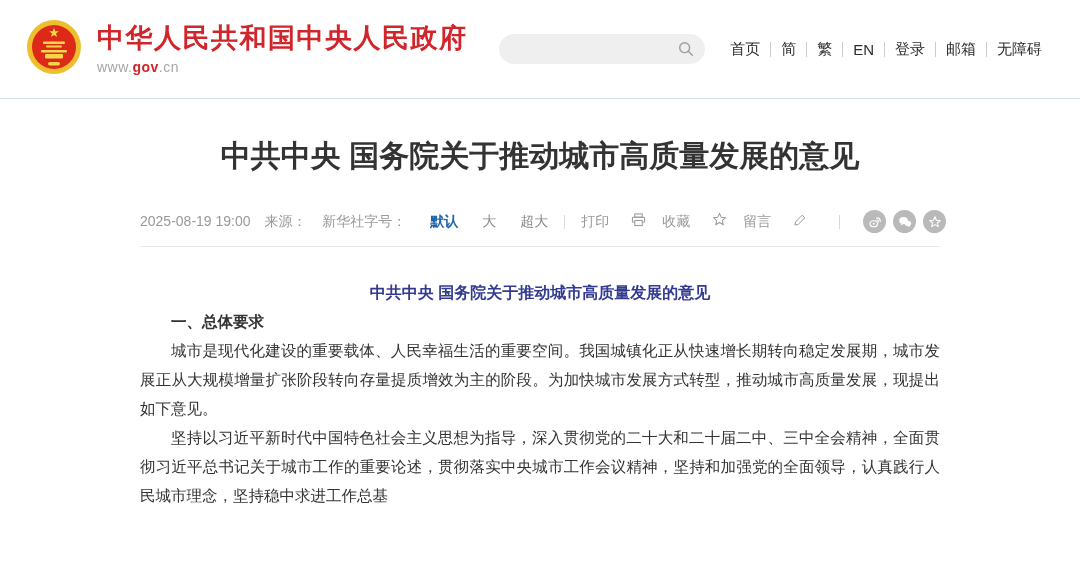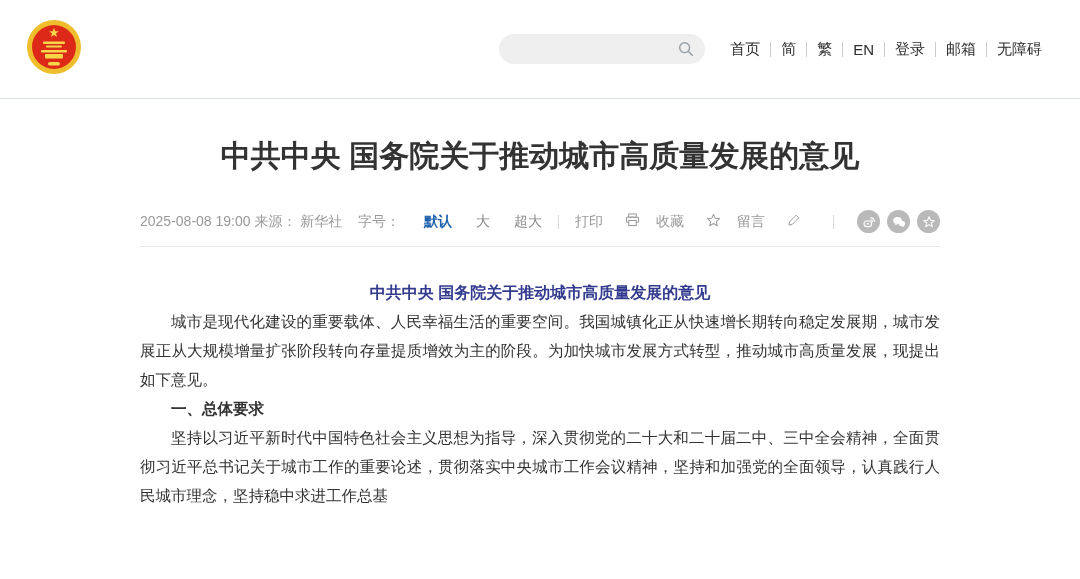--- a/index.html
+++ b/index.html
@@ -32,23 +32,23 @@
   .bc-sep { margin:0 7px; color:#555; font-size:12px; }
 
   
   .content { width:800px; margin:0 auto; }
   .doc-title { margin:38px 0 0; text-align:center; font-size:30px; line-height:38px;
     font-weight:700; color:#333; }
 
   .meta-row { display:flex; justify-content:space-between; align-items:center;
     margin-top:35px; font-size:14px; color:#999; }
   .meta-left { white-space:nowrap; }
-  .src-label { margin-left:0; }
-  .src-val { cursor:pointer; }
-  .meta-right { display:flex; align-items:center; white-space:nowrap; }
+  .src-label { margin-left:10px; }
+  .src-val { margin-left:12px; cursor:pointer; }
+  .meta-right { display:flex; align-items:center; white-space:nowrap;font-family:Liberation Mono, monospace; }
   .fs-opt { margin-left:24px; color:#888; cursor:pointer; text-decoration:none; }
   .fs-active { color:#1e62ac; font-weight:700; }
   .vsep { width:1px; height:14px; background:#d9d9d9; margin:0 16px; }
   .tool { display:inline-flex; align-items:center; gap:22px; margin-right:16px; color:#999;
     cursor:pointer; text-decoration:none; }
   .tool:last-of-type { margin-right:0; }
   .share { width:23px; height:23px; border-radius:50%; background:#b9b9b9;
     display:inline-flex; align-items:center; justify-content:center; margin-left:7px; cursor:pointer; }
 
   .meta-divider { border:none; border-top:1px solid #e8e8e8; margin:13px 0 0; }
@@ -78,20 +78,24 @@
           <circle cx="28" cy="28" r="27" fill="#efbe2d"></circle>
           <circle cx="28" cy="28" r="22" fill="#dd2a18"></circle>
           <path d="M28 8.8 l1.3 3.4 3.6 .1 -2.9 2.2 1 3.5 -3-2.1 -3 2.1 1-3.5 -2.9-2.2 3.6-.1 z" fill="#f8d64a"></path>
           <rect x="17" y="22.5" width="22" height="2.4" rx="1" fill="#f8d64a"></rect>
           <rect x="20" y="26.5" width="16" height="2" rx="1" fill="#f8d64a"></rect>
           <rect x="15" y="31" width="26" height="2.4" rx="1" fill="#f8d64a"></rect>
           <rect x="19" y="35" width="18" height="4.5" rx="1" fill="#f8d64a"></rect>
           <rect x="22" y="43" width="12" height="3.5" rx="1.7" fill="#f8d64a"></rect>
         </svg>
       </span>
+      <div class="logo-text">
+        <div class="site-title">中华人民共和国中央人民政府</div>
+        <div class="site-url"><span>www.</span><span class="gov">gov</span><span>.cn</span></div>
+      </div>
     </div>
 
     <div class="header-right">
       <div class="search">
         <input type="text" placeholder="" style="">
         <span class="mag">
           <svg width="18" height="18" viewBox="0 0 20 20">
             <circle cx="8.5" cy="8.5" r="5.5" fill="none" stroke="#9aa0a6" stroke-width="1.6"></circle>
             <line x1="12.8" y1="12.8" x2="17" y2="17" stroke="#9aa0a6" stroke-width="1.6" stroke-linecap="round"></line>
           </svg>
@@ -114,21 +118,21 @@
       </nav>
     </div>
   </header>
 
 
   <main class="content">
     <h1 class="doc-title">中共中央 国务院关于推动城市高质量发展的意见</h1>
 
     <div class="meta-row">
       <div class="meta-left">
-        <span>2025-08-08 19:00</span>
+        <span>2025-08-19 19:00</span>
         <span class="src-label">来源：</span>
         <span class="src-val">新华社</span>
       </div>
       <div class="meta-right">
         <span>字号：</span>
         <a class="fs-opt fs-active">默认</a>
         <a class="fs-opt">大</a>
         <a class="fs-opt">超大</a>
         <span class="vsep"></span>
 
@@ -181,19 +185,19 @@
             <path d="M12 3l2.5 6 6.5.5-5 4.2 1.6 6.3L12 16.5 6.4 20l1.6-6.3-5-4.2 6.5-.5z" fill="none" stroke="#fff" stroke-width="1.8" stroke-linejoin="round"></path>
           </svg>
         </a>
       </div>
     </div>
 
     <hr class="meta-divider">
 
     <article class="article">
       <p class="center navy bold m-title">中共中央 国务院关于推动城市高质量发展的意见</p>
+      <p class="indent bold m-h1">一、总体要求</p>
       <p class="indent m-p1">城市是现代化建设的重要载体、人民幸福生活的重要空间。我国城镇化正从快速增长期转向稳定发展期，城市发展正从大规模增量扩张阶段转向存量提质增效为主的阶段。为加快城市发展方式转型，推动城市高质量发展，现提出如下意见。</p>
-      <p class="indent bold m-h1">一、总体要求</p>
       <p class="indent m-p2">坚持以习近平新时代中国特色社会主义思想为指导，深入贯彻党的二十大和二十届二中、三中全会精神，全面贯彻习近平总书记关于城市工作的重要论述，贯彻落实中央城市工作会议精神，坚持和加强党的全面领导，认真践行人民城市理念，坚持稳中求进工作总基</p>
     </article>
   </main>
 
 </div>
 
 </body></html>

